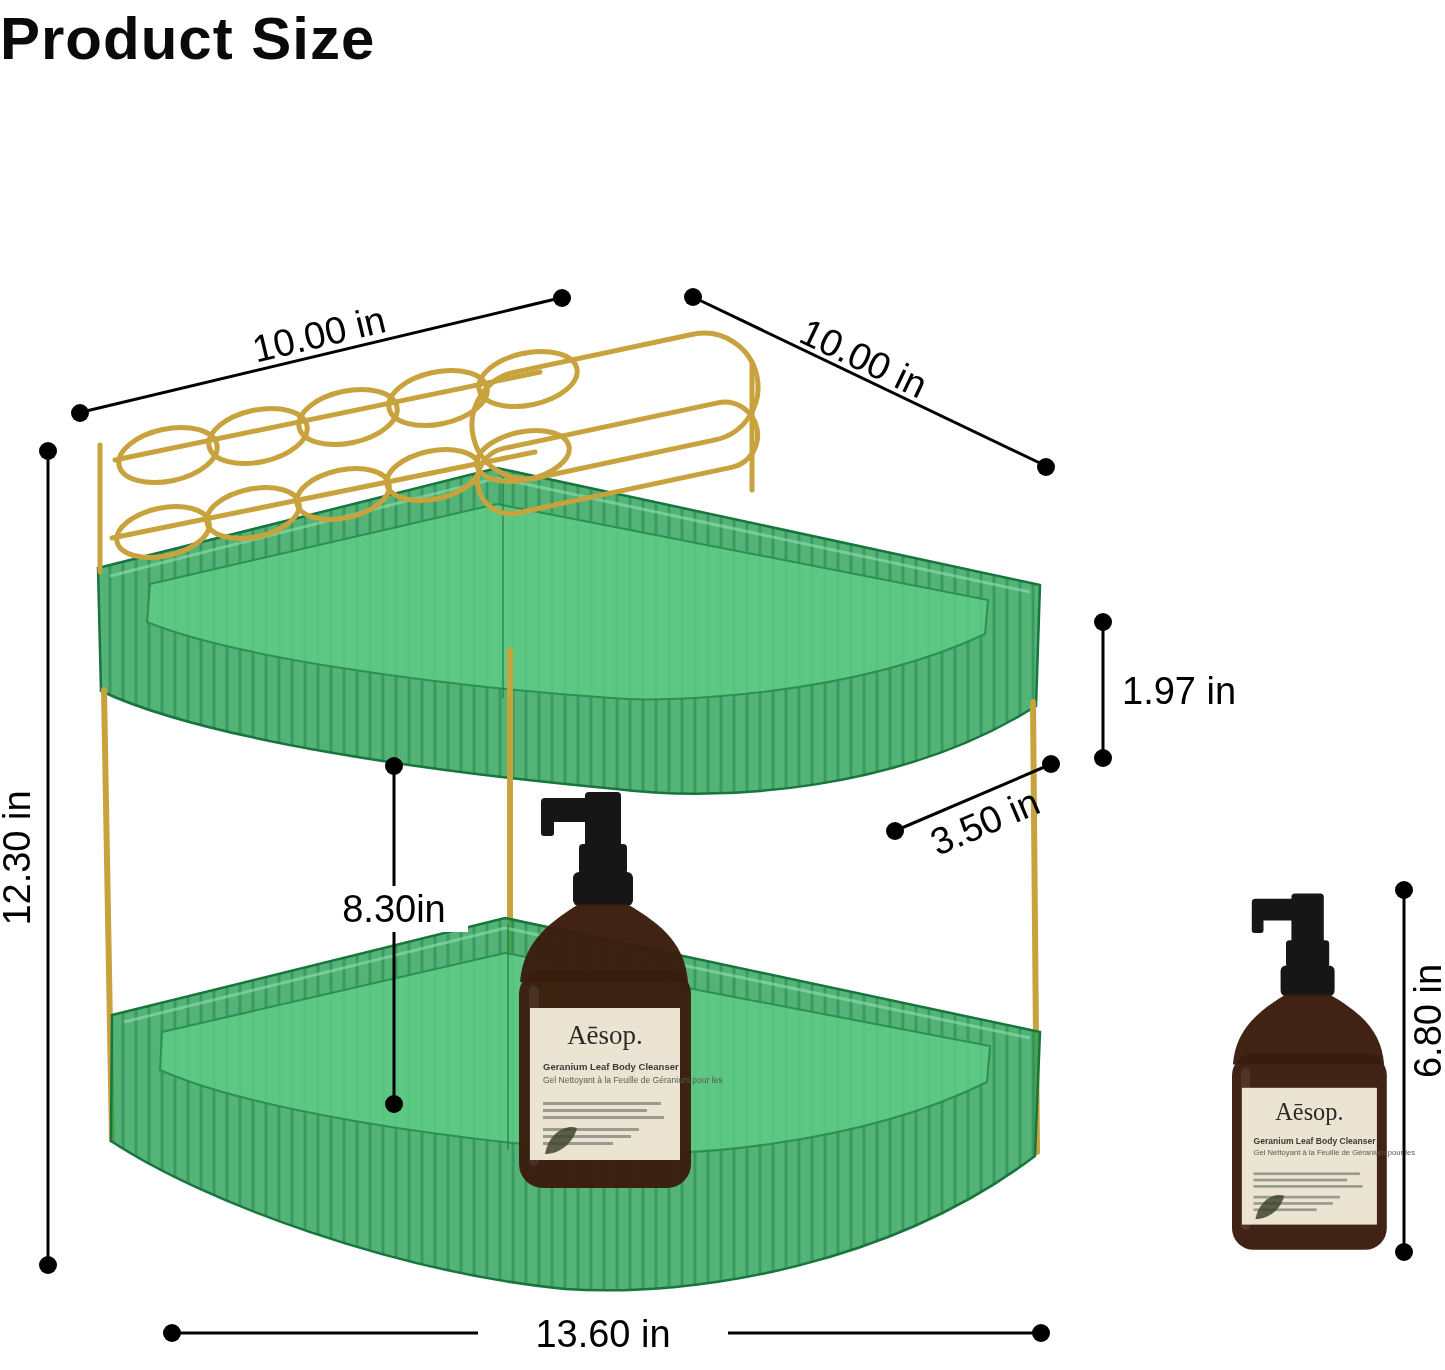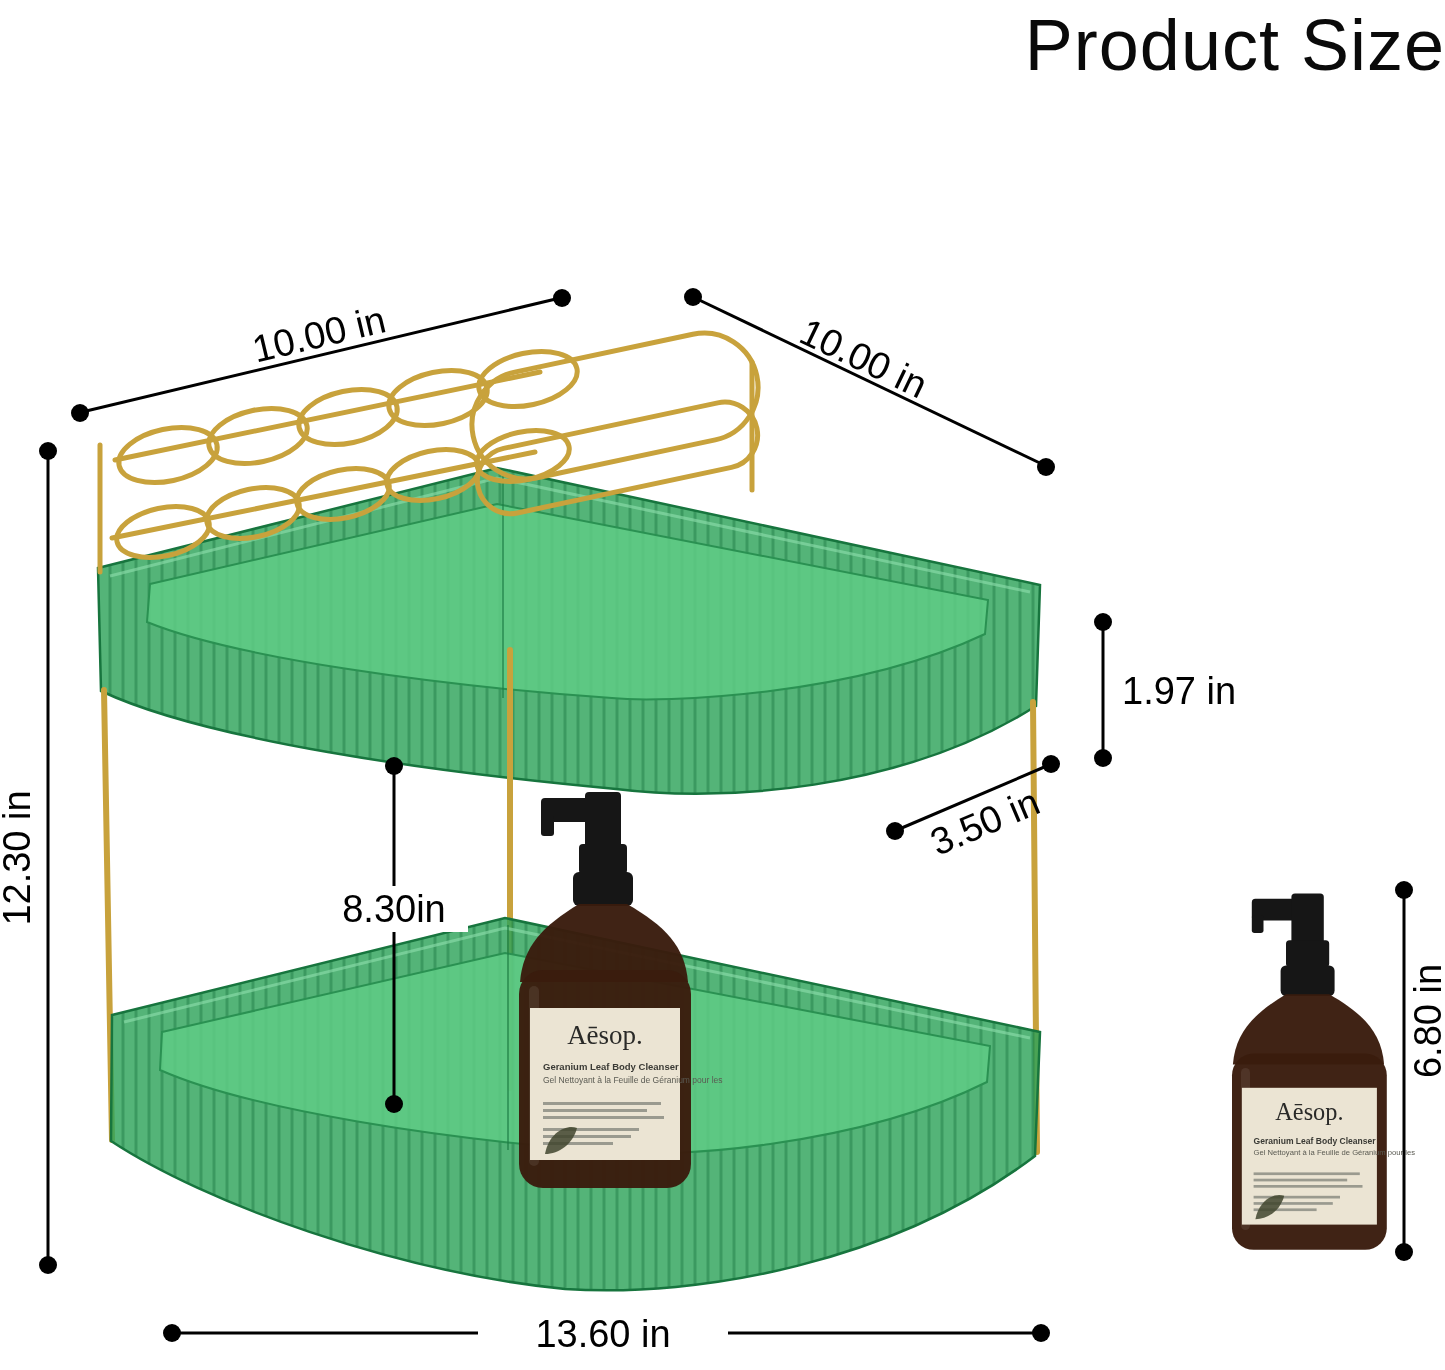--- a/index.html
+++ b/index.html
@@ -1,19 +1,19 @@
 <!DOCTYPE html>
 <html style="--tray-green: #2ea45a; --tray-floor-green: #5fcb85; --wire-gold: #c8a23c; --bottle-brown: #3a1c0d; --label-cream: #ebe4d3; --dimension-black: #000000;"><head>
 <meta charset="utf-8">
 <style>
   html,body{margin:0;padding:0;background:#fff;}
   .canvas{position:relative;width:1445px;height:1370px;background:#fff;overflow:hidden;
           font-family:"Liberation Sans", sans-serif;}
-  .title{position:absolute;top:4px;left:0;width:100%;text-align:right;
-         font-size:72px;font-weight:400;letter-spacing:1px;color:#0a0a0a;}
+  .title{position:absolute;top:4px;left:0;width:100%;text-align:left;
+         font-size:60px;font-weight:700;letter-spacing:1px;color:#0a0a0a;}
   svg{position:absolute;top:0;left:0;}
   text.dim{font-family:"Liberation Sans", sans-serif;font-size:38px;font-weight:500;fill:#000;}
   text.brand{font-family:"Liberation Serif", serif;font-size:27px;fill:#2a2a28;}
   text.lbl-b{font-family:"Liberation Sans", sans-serif;font-size:9.5px;font-weight:700;fill:#3a3a35;}
   text.lbl-s{font-family:"Liberation Sans", sans-serif;font-size:8.5px;fill:#5a5a52;}
   .dimline{stroke:#000;stroke-width:3;}
   .dot{fill:#000;}
   .gold{stroke:#c8a23c;stroke-width:5;fill:none;stroke-linecap:round;}
 </style>
 </head>

